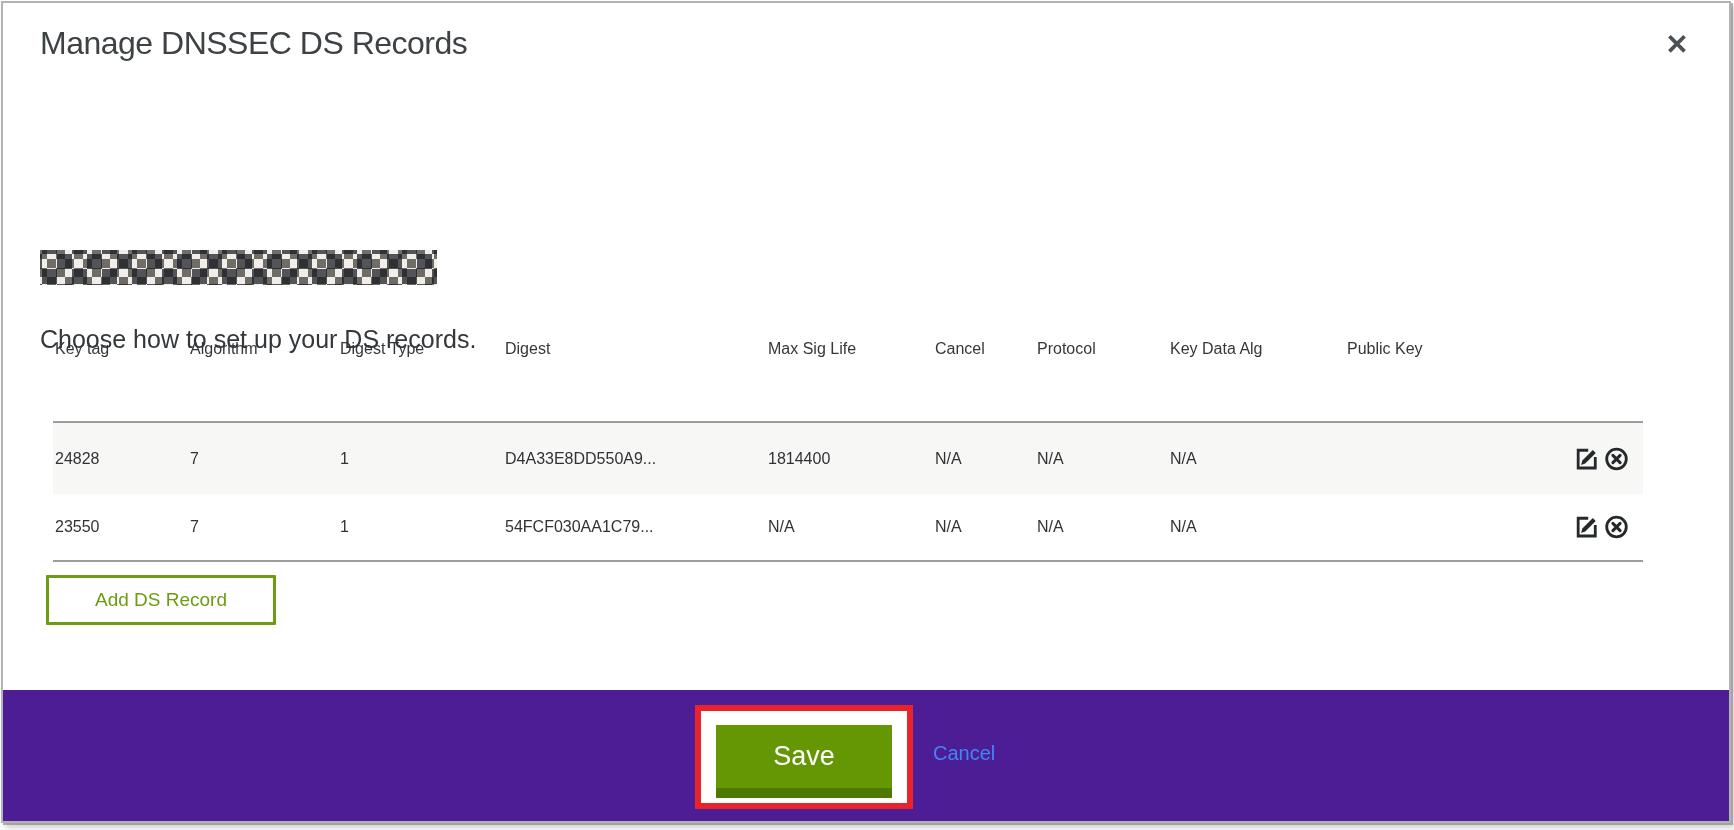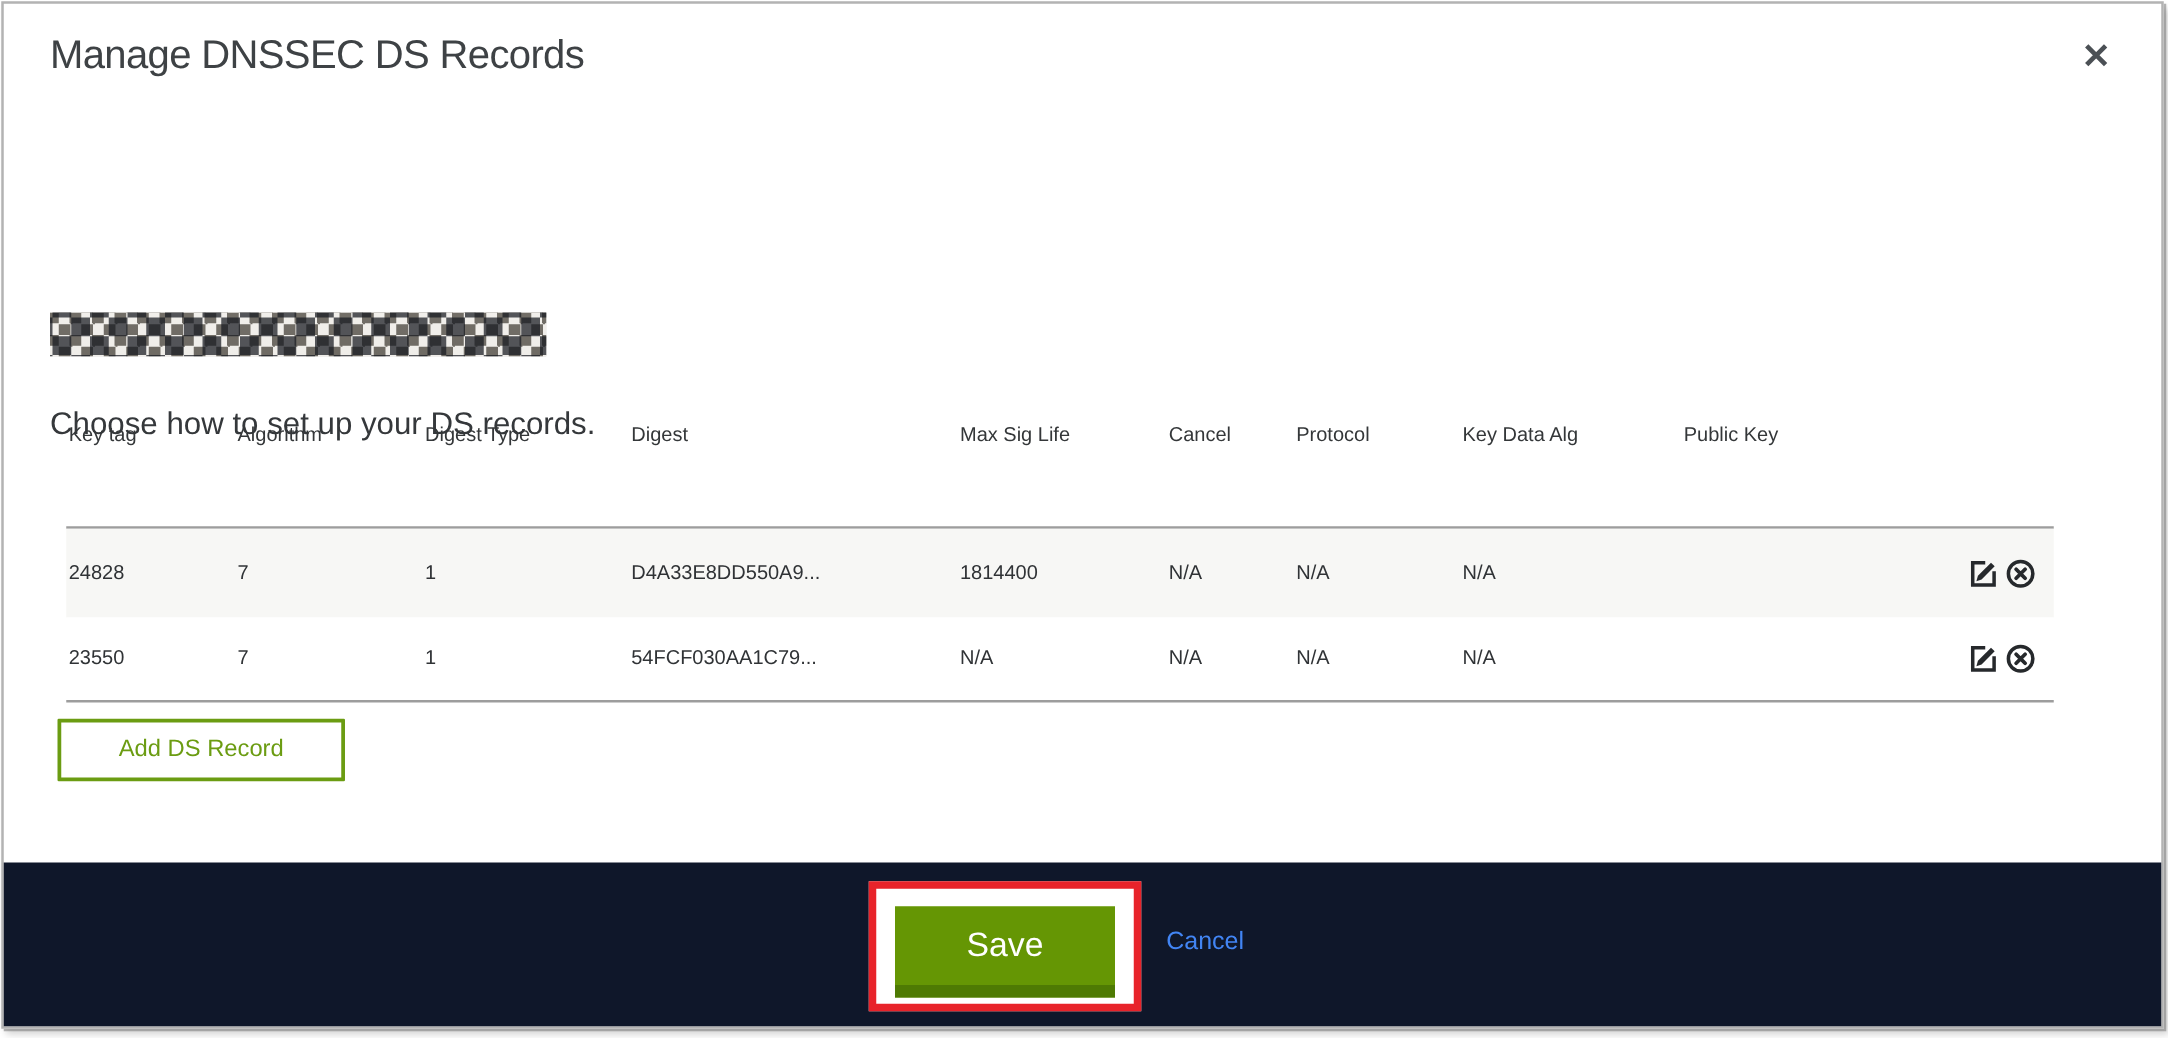--- a/index.html
+++ b/index.html
@@ -57,21 +57,21 @@
   }
   .icon-btn{background:none;border:none;padding:0;margin:0;cursor:pointer;width:29px;height:29px;display:flex;align-items:center;justify-content:center;}
   .add-btn{
     position:absolute;left:43px;top:572px;width:230px;height:50px;
     background:#fff;border:3px solid #6b9c12;border-radius:1px;
     color:#6b9c12;font-size:19px;cursor:pointer;
     font-family:"Liberation Sans",sans-serif;
   }
   .footer{
     position:absolute;left:0;right:0;bottom:0;top:687px;
-    background:#0f172a;
+    background:#4c1d95;
   }
   .annotation{
     position:absolute;left:692px;top:15px;width:206px;height:92px;
     border:6px solid #e8232a;background:#fff;
     display:flex;justify-content:center;
   }
   .save-btn{
     margin-top:14px;width:176px;height:73px;
     background:#659604;border:none;border-bottom:10px solid #4e7a03;
     color:#fff;font-size:27px;cursor:pointer;

